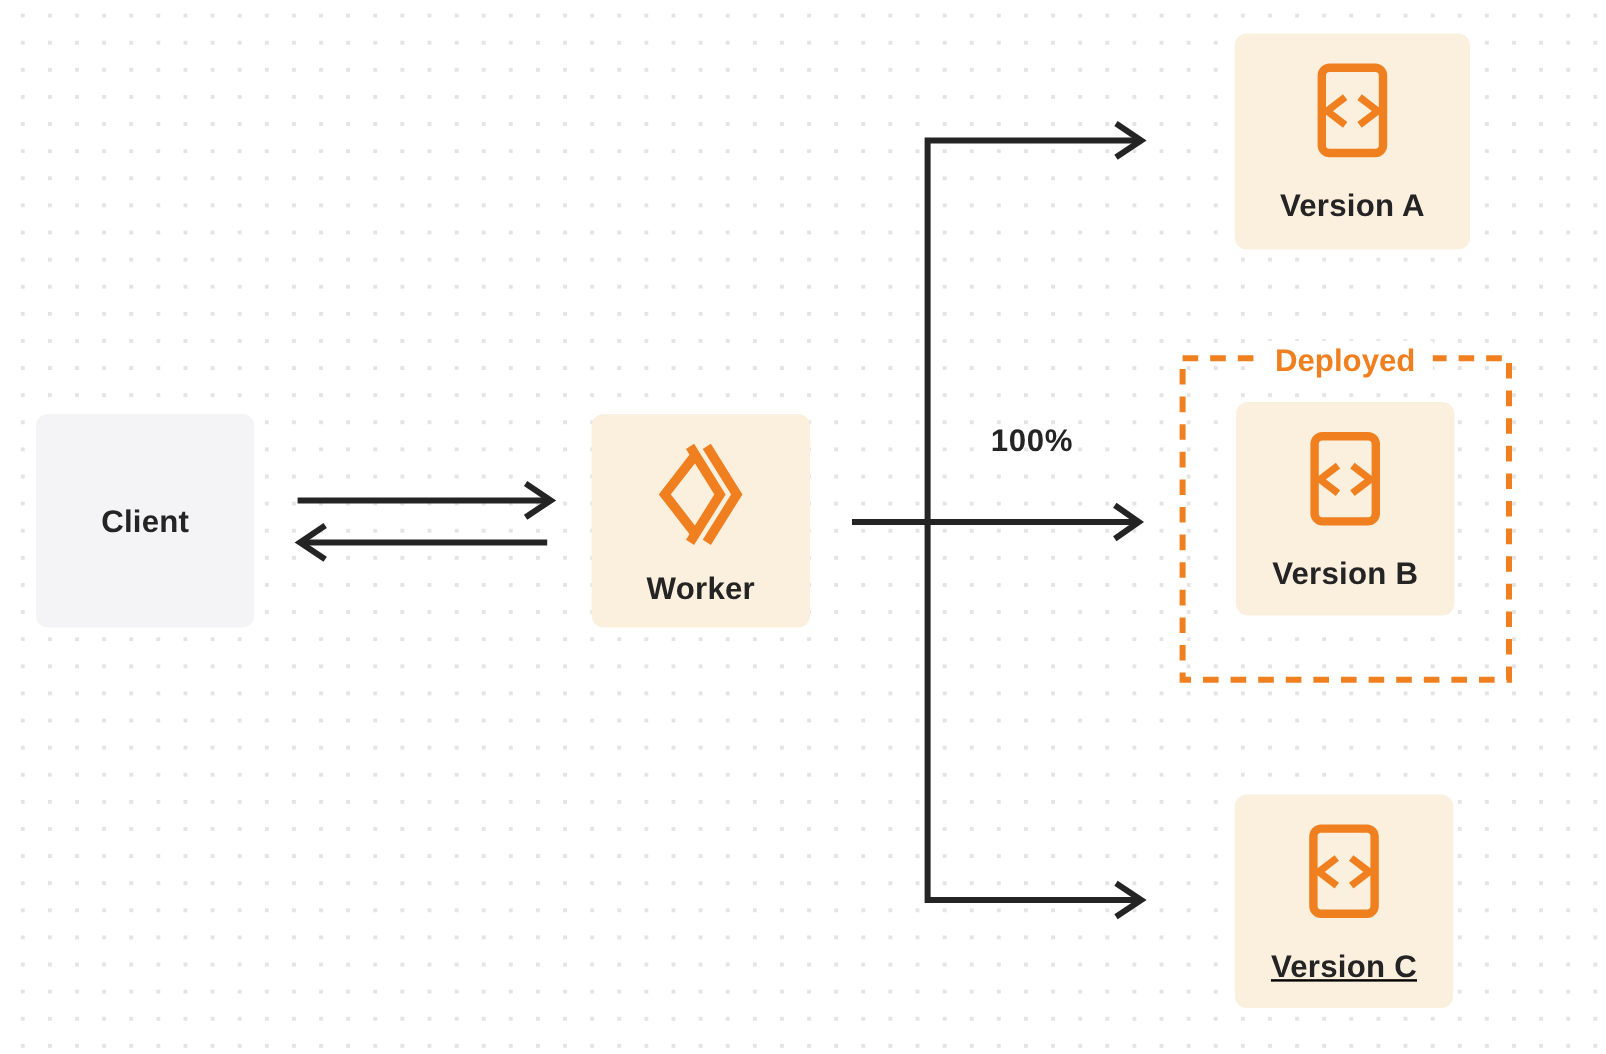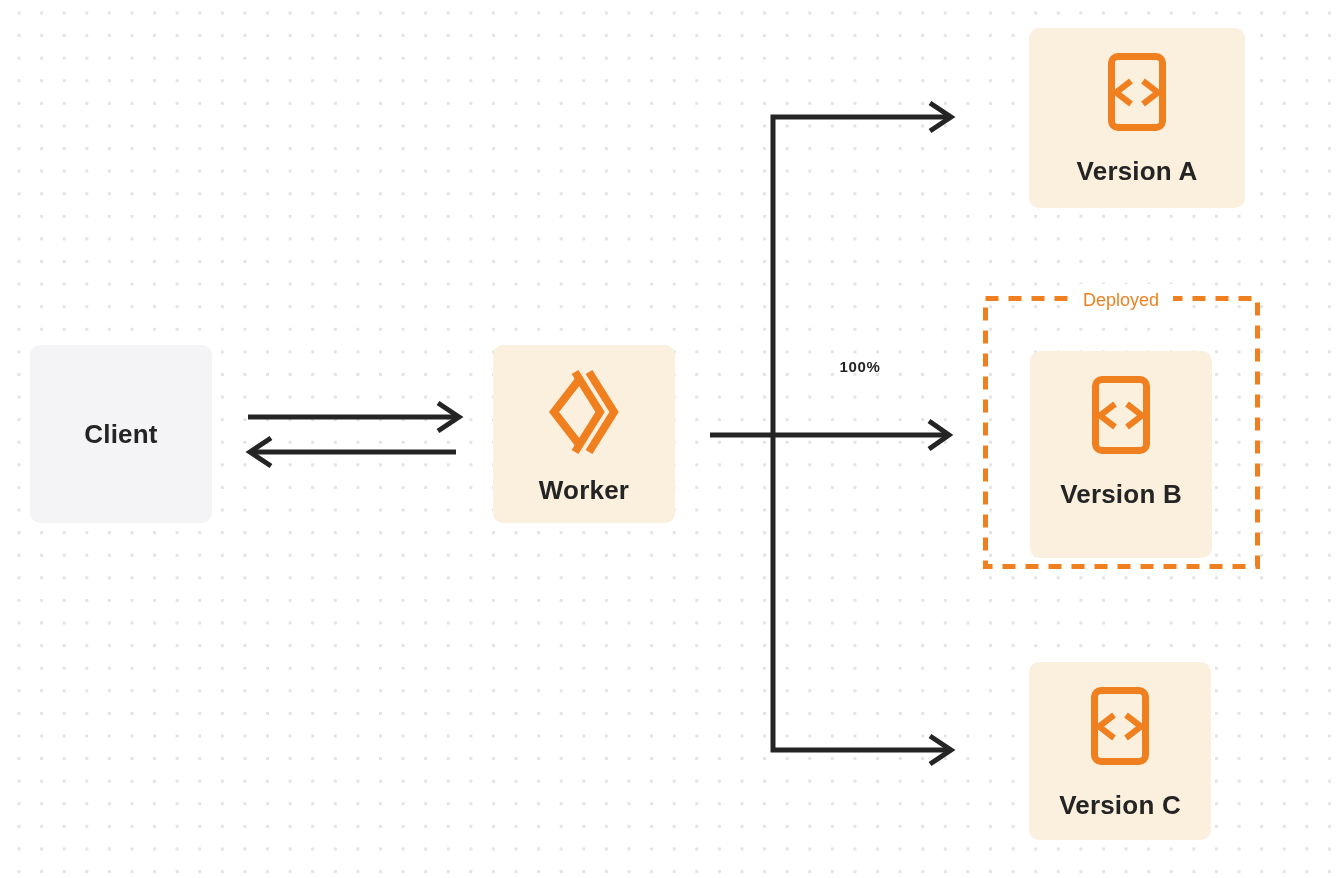--- a/index.html
+++ b/index.html
@@ -74,39 +74,39 @@
     stroke-linecap: butt;
     stroke-linejoin: miter;
   }
   .traffic-label {
     position: absolute;
     left: 780px;
     top: 351px;
     width: 160px;
     text-align: center;
     font-weight: 700;
-    font-size: 15px;
+    font-size: 26px;
     line-height: 32px;
     color: var(--dark);
     letter-spacing: 0.6px;
   }
   .deployed-label {
     position: absolute;
     left: 985px;
     top: 284px;
     width: 272px;
     text-align: center;
     pointer-events: none;
   }
   .deployed-label span {
     display: inline-block;
     background: var(--background);
     padding: 0 14px;
-    font-size: 18px;
-    font-weight: 400;
+    font-size: 26px;
+    font-weight: 700;
     color: var(--orange);
     line-height: 32px;
     white-space: nowrap;
   }
 </style>
 </head>
 <body>
 
 <div class="canvas">
 
@@ -144,43 +144,43 @@
   </div>
 
   <div class="traffic-label">
     <div>100%</div>
   </div>
 
   <div class="deployed-label">
     <span>Deployed</span>
   </div>
 
-  <div class="node cream with-icon version-node" style="left:1029px; top:28px; width:216px; height:180px;">
+  <div class="node cream with-icon version-node" style="left:1029px; top:28px; width:196px; height:180px;">
     <span class="icon">
       <svg width="58" height="78" viewBox="0 0 58 78" xmlns="http://www.w3.org/2000/svg">
         <rect class="stroked" stroke-width="7" x="3.5" y="3.5" width="51" height="71" rx="6.5"></rect>
         <path class="stroked" stroke-width="6" d="M23 28 L8 39.5 L23 51"></path>
         <path class="stroked" stroke-width="6" d="M35 28 L50 39.5 L35 51"></path>
       </svg>
     </span>
     <span class="label">Version A</span>
   </div>
 
-  <div class="node cream with-icon version-node" style="left:1030px; top:351px; width:182px; height:207px;">
+  <div class="node cream with-icon version-node" style="left:1030px; top:335px; width:182px; height:178px;">
     <span class="icon">
       <svg width="58" height="78" viewBox="0 0 58 78" xmlns="http://www.w3.org/2000/svg">
         <rect class="stroked" stroke-width="7" x="3.5" y="3.5" width="51" height="71" rx="6.5"></rect>
         <path class="stroked" stroke-width="6" d="M23 28 L8 39.5 L23 51"></path>
         <path class="stroked" stroke-width="6" d="M35 28 L50 39.5 L35 51"></path>
       </svg>
     </span>
     <span class="label">Version B</span>
   </div>
 
-  <div class="node cream with-icon version-node" style="left:1029px; top:662px; width:182px; height:178px;">
+  <div class="node cream with-icon version-node" style="left:1029px; top:662px; width:182px; height:178px;text-decoration:underline;">
     <span class="icon">
       <svg width="58" height="78" viewBox="0 0 58 78" xmlns="http://www.w3.org/2000/svg">
         <rect class="stroked" stroke-width="7" x="3.5" y="3.5" width="51" height="71" rx="6.5"></rect>
         <path class="stroked" stroke-width="6" d="M23 28 L8 39.5 L23 51"></path>
         <path class="stroked" stroke-width="6" d="M35 28 L50 39.5 L35 51"></path>
       </svg>
     </span>
     <span class="label">Version C</span>
   </div>
 

